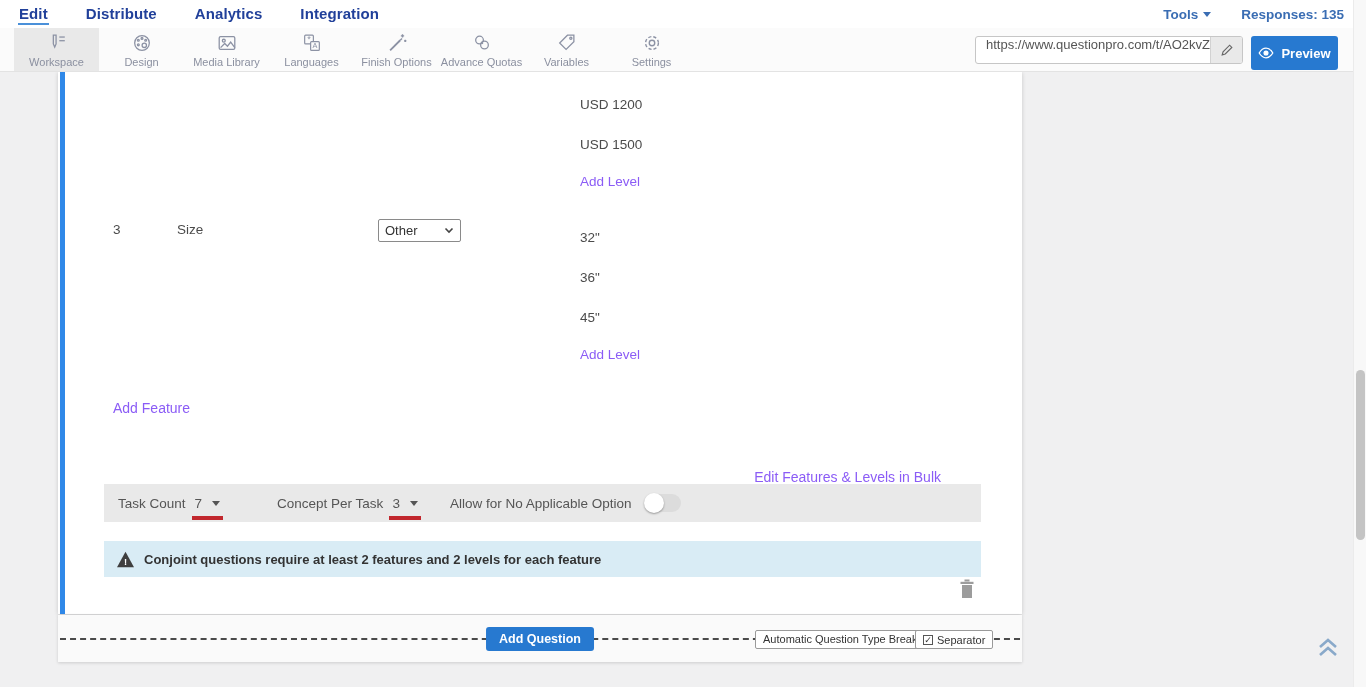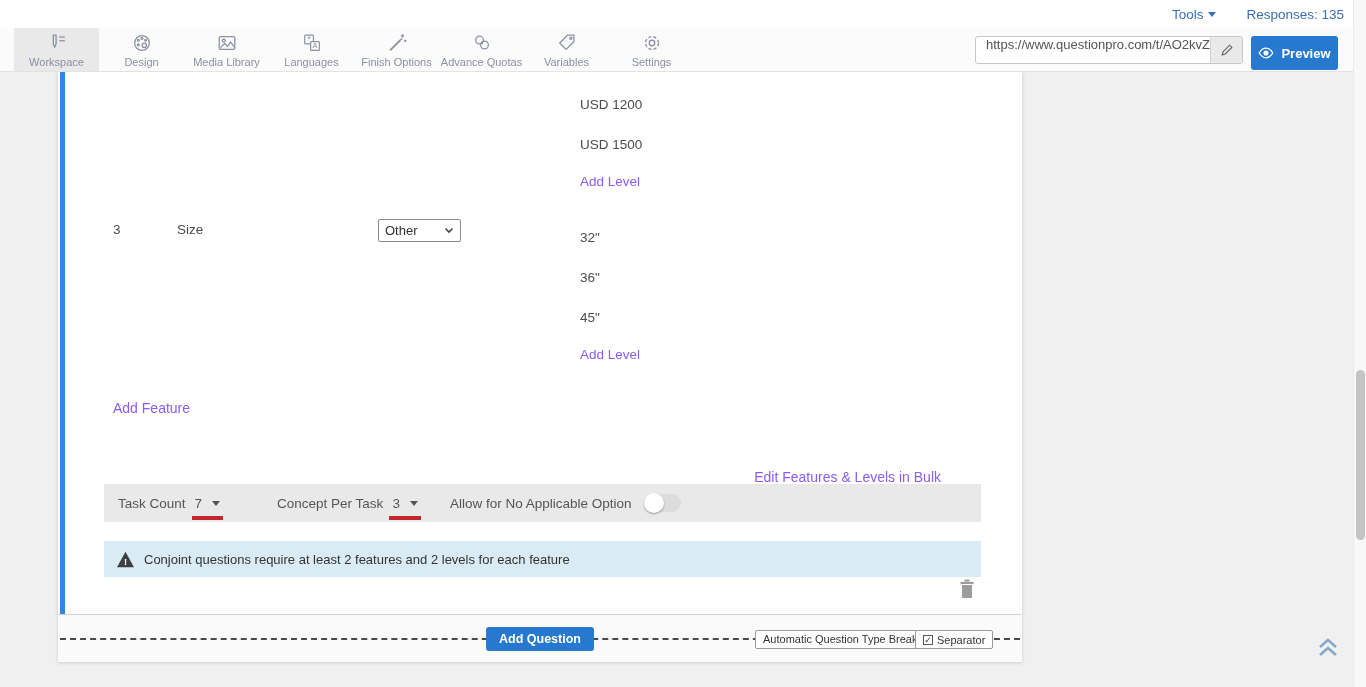--- a/index.html
+++ b/index.html
@@ -16,21 +16,21 @@
     background:#ffffff; display:flex; align-items:center;
     padding:0 22px 0 18px; z-index:30;
   }
   .topnav-left { display:flex; gap:36px; align-items:center; }
   .nav-item {
     font-size:15px; font-weight:700; color:#21409a; cursor:pointer;
     padding:2px 1px 3px; letter-spacing:.1px;
   }
   .nav-item.active { border-bottom:2px solid #4a90d9; padding-bottom:1px; }
   .topnav-right { margin-left:auto; display:flex; gap:30px; align-items:center; }
-  .tools-link, .responses { font-size:13.5px; font-weight:400; color:#3a6db3; }
+  .tools-link, .responses { font-size:13.5px; font-weight:700; color:#3a6db3; }
   .caret-down {
     display:inline-block; width:0; height:0; margin-left:5px; vertical-align:2px;
     border-left:4px solid transparent; border-right:4px solid transparent;
     border-top:5px solid #3a6db3;
   }
   
   .toolbar {
     position:absolute; top:28px; left:0; width:1366px; height:44px;
     background:#fbfbfb; border-bottom:1px solid #e3e3e3;
     display:flex; padding-left:14px; z-index:20;
@@ -106,21 +106,21 @@
   }
   .toggle-knob {
     position:absolute; left:-1px; top:-1px; width:20px; height:20px; border-radius:50%;
     background:#fff; box-shadow:0 1px 2px rgba(0,0,0,.35);
   }
   
   .warning {
     position:absolute; left:46px; top:469px; width:877px; height:36px;
     background:#d9ecf5; display:flex; align-items:center; gap:9px; padding-left:12px;
   }
-  .warning-text { font-size:13px; font-weight:400; color:#333; }
+  .warning-text { font-size:13px; font-weight:700; color:#333; }
   .trash { position:absolute; left:900px; top:507px; cursor:pointer; }
   
   .footer-strip {
     position:absolute; left:58px; top:615px; width:964px; height:47px;
     background:#fafafa; box-shadow:0 1px 3px rgba(0,0,0,.15); z-index:10;
   }
   .dashed-line { position:absolute; left:2px; right:2px; top:23px; border-top:2px dashed #4a4a4a; }
   .add-question-btn {
     position:absolute; left:50%; top:12px; transform:translateX(-50%);
     background:#2779d0; color:#fff; font-size:12.5px; font-weight:700;
@@ -149,20 +149,26 @@
   }
   .scrollbar-thumb {
     position:absolute; left:2px; top:370px; width:9px; height:170px;
     background:#c4c4c4; border-radius:5px; cursor:pointer;
   }
 </style>
 </head>
 <body>
 
 <div class="topnav">
+  <div class="topnav-left">
+    <span class="nav-item active">Edit</span>
+    <span class="nav-item">Distribute</span>
+    <span class="nav-item">Analytics</span>
+    <span class="nav-item">Integration</span>
+  </div>
   <div class="topnav-right">
     <span class="tools-link"><span>Tools</span><span class="caret-down"></span></span>
     <span class="responses">Responses: 135</span>
   </div>
 </div>
 
 <div class="toolbar">
   <div class="tool active">
     <svg width="22" height="22" viewBox="0 0 24 24" fill="none" stroke="#8c92a4" stroke-width="1.4">
       <path d="M8 3.5 h3 v9.5 l-1.5 3.5 -1.5 -3.5 Z"></path>

